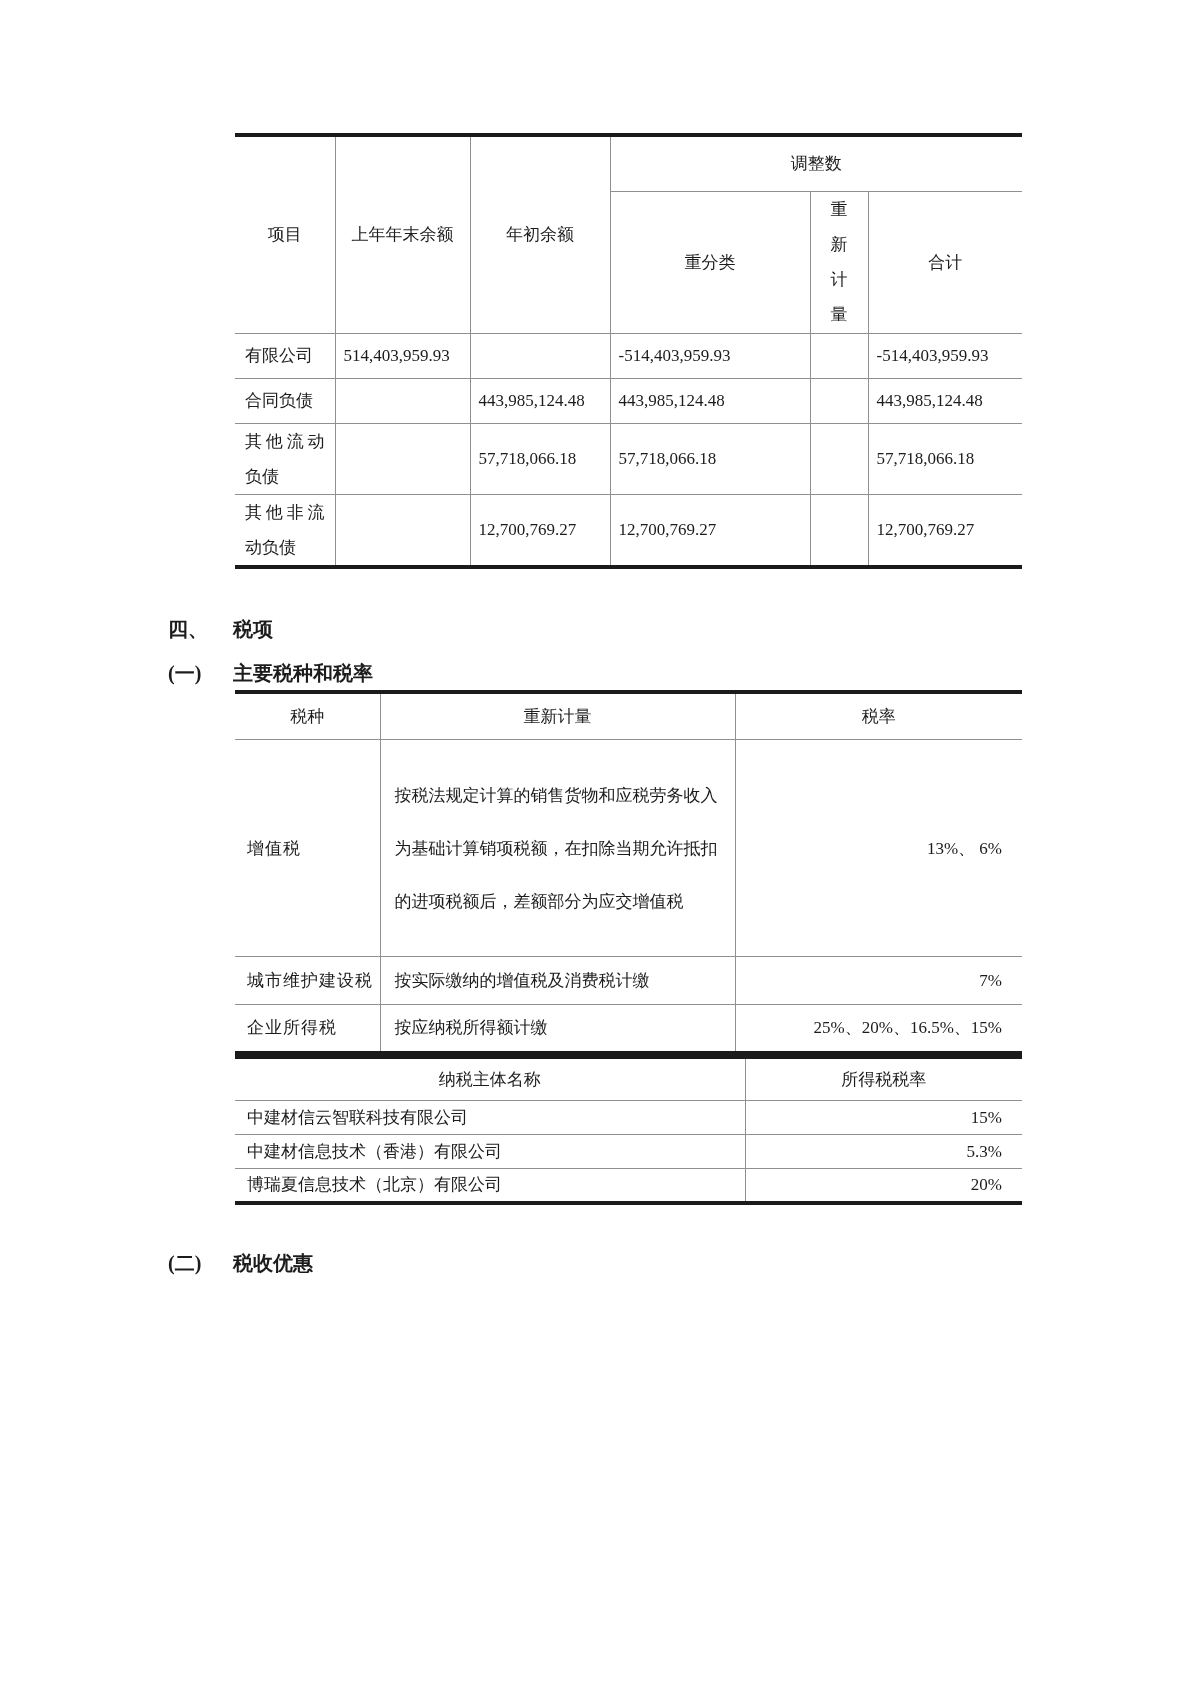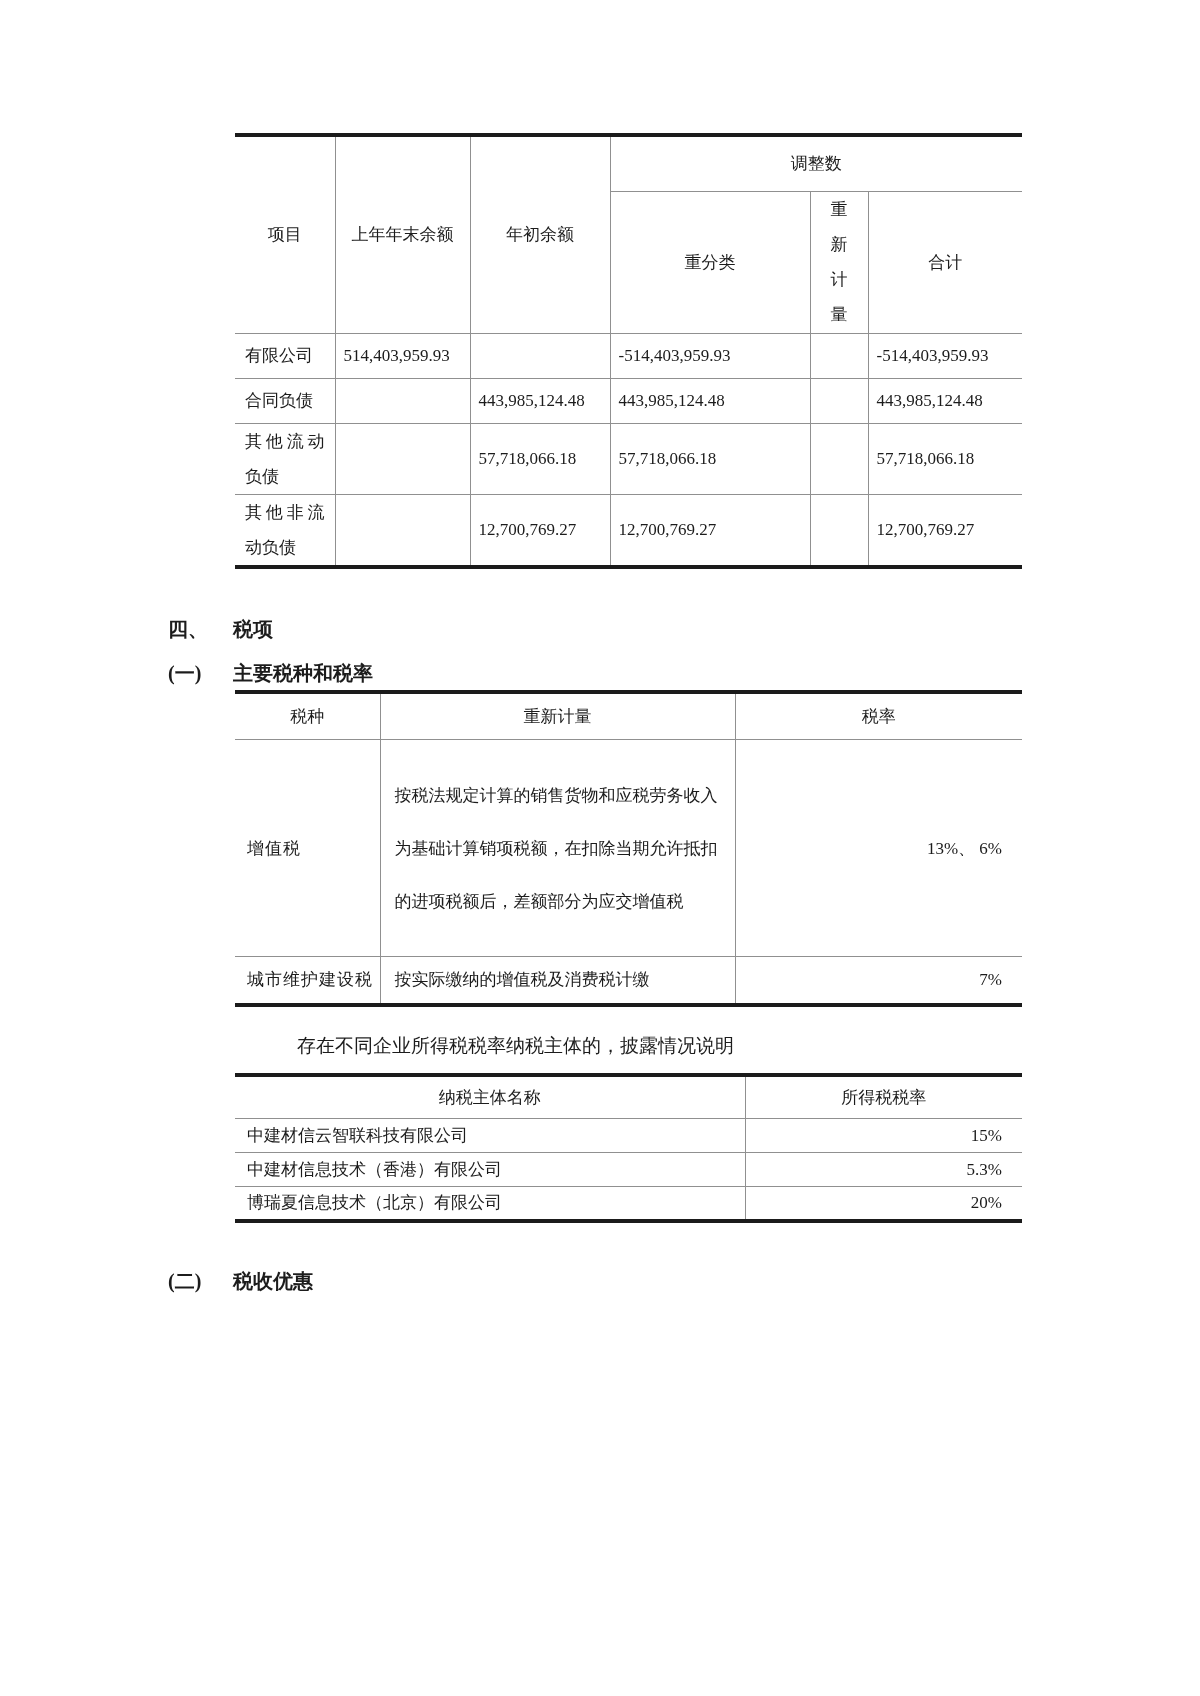--- a/index.html
+++ b/index.html
@@ -157,24 +157,28 @@
         <tr>
           <td class="c1 taxname">增值税</td>
           <td class="basis">按税法规定计算的销售货物和应税劳务收入为基础计算销项税额，在扣除当期允许抵扣的进项税额后，差额部分为应交增值税</td>
           <td class="rate">13%、 6%</td>
         </tr>
         <tr>
           <td class="c1 taxname">城市维护建设税</td>
           <td class="basis" style="line-height:26px">按实际缴纳的增值税及消费税计缴</td>
           <td class="rate">7%</td>
         </tr>
+        <tr>
+          <td class="c1 taxname">企业所得税</td>
+          <td class="basis" style="line-height:26px">按应纳税所得额计缴</td>
+          <td class="rate">25%、20%、16.5%、15%</td>
+        </tr>
       </tbody>
     </table>
 
-    <div class="caption">存在不同企业所得税税率纳税主体的，披露情况说明</div>
 
     <table class="tbl entity">
       <colgroup>
         <col style="width:510px">
           <col style="width:277px">
       </colgroup>
       <thead>
         <tr>
           <th class="c1 center">纳税主体名称</th>
           <th class="center">所得税税率</th>

